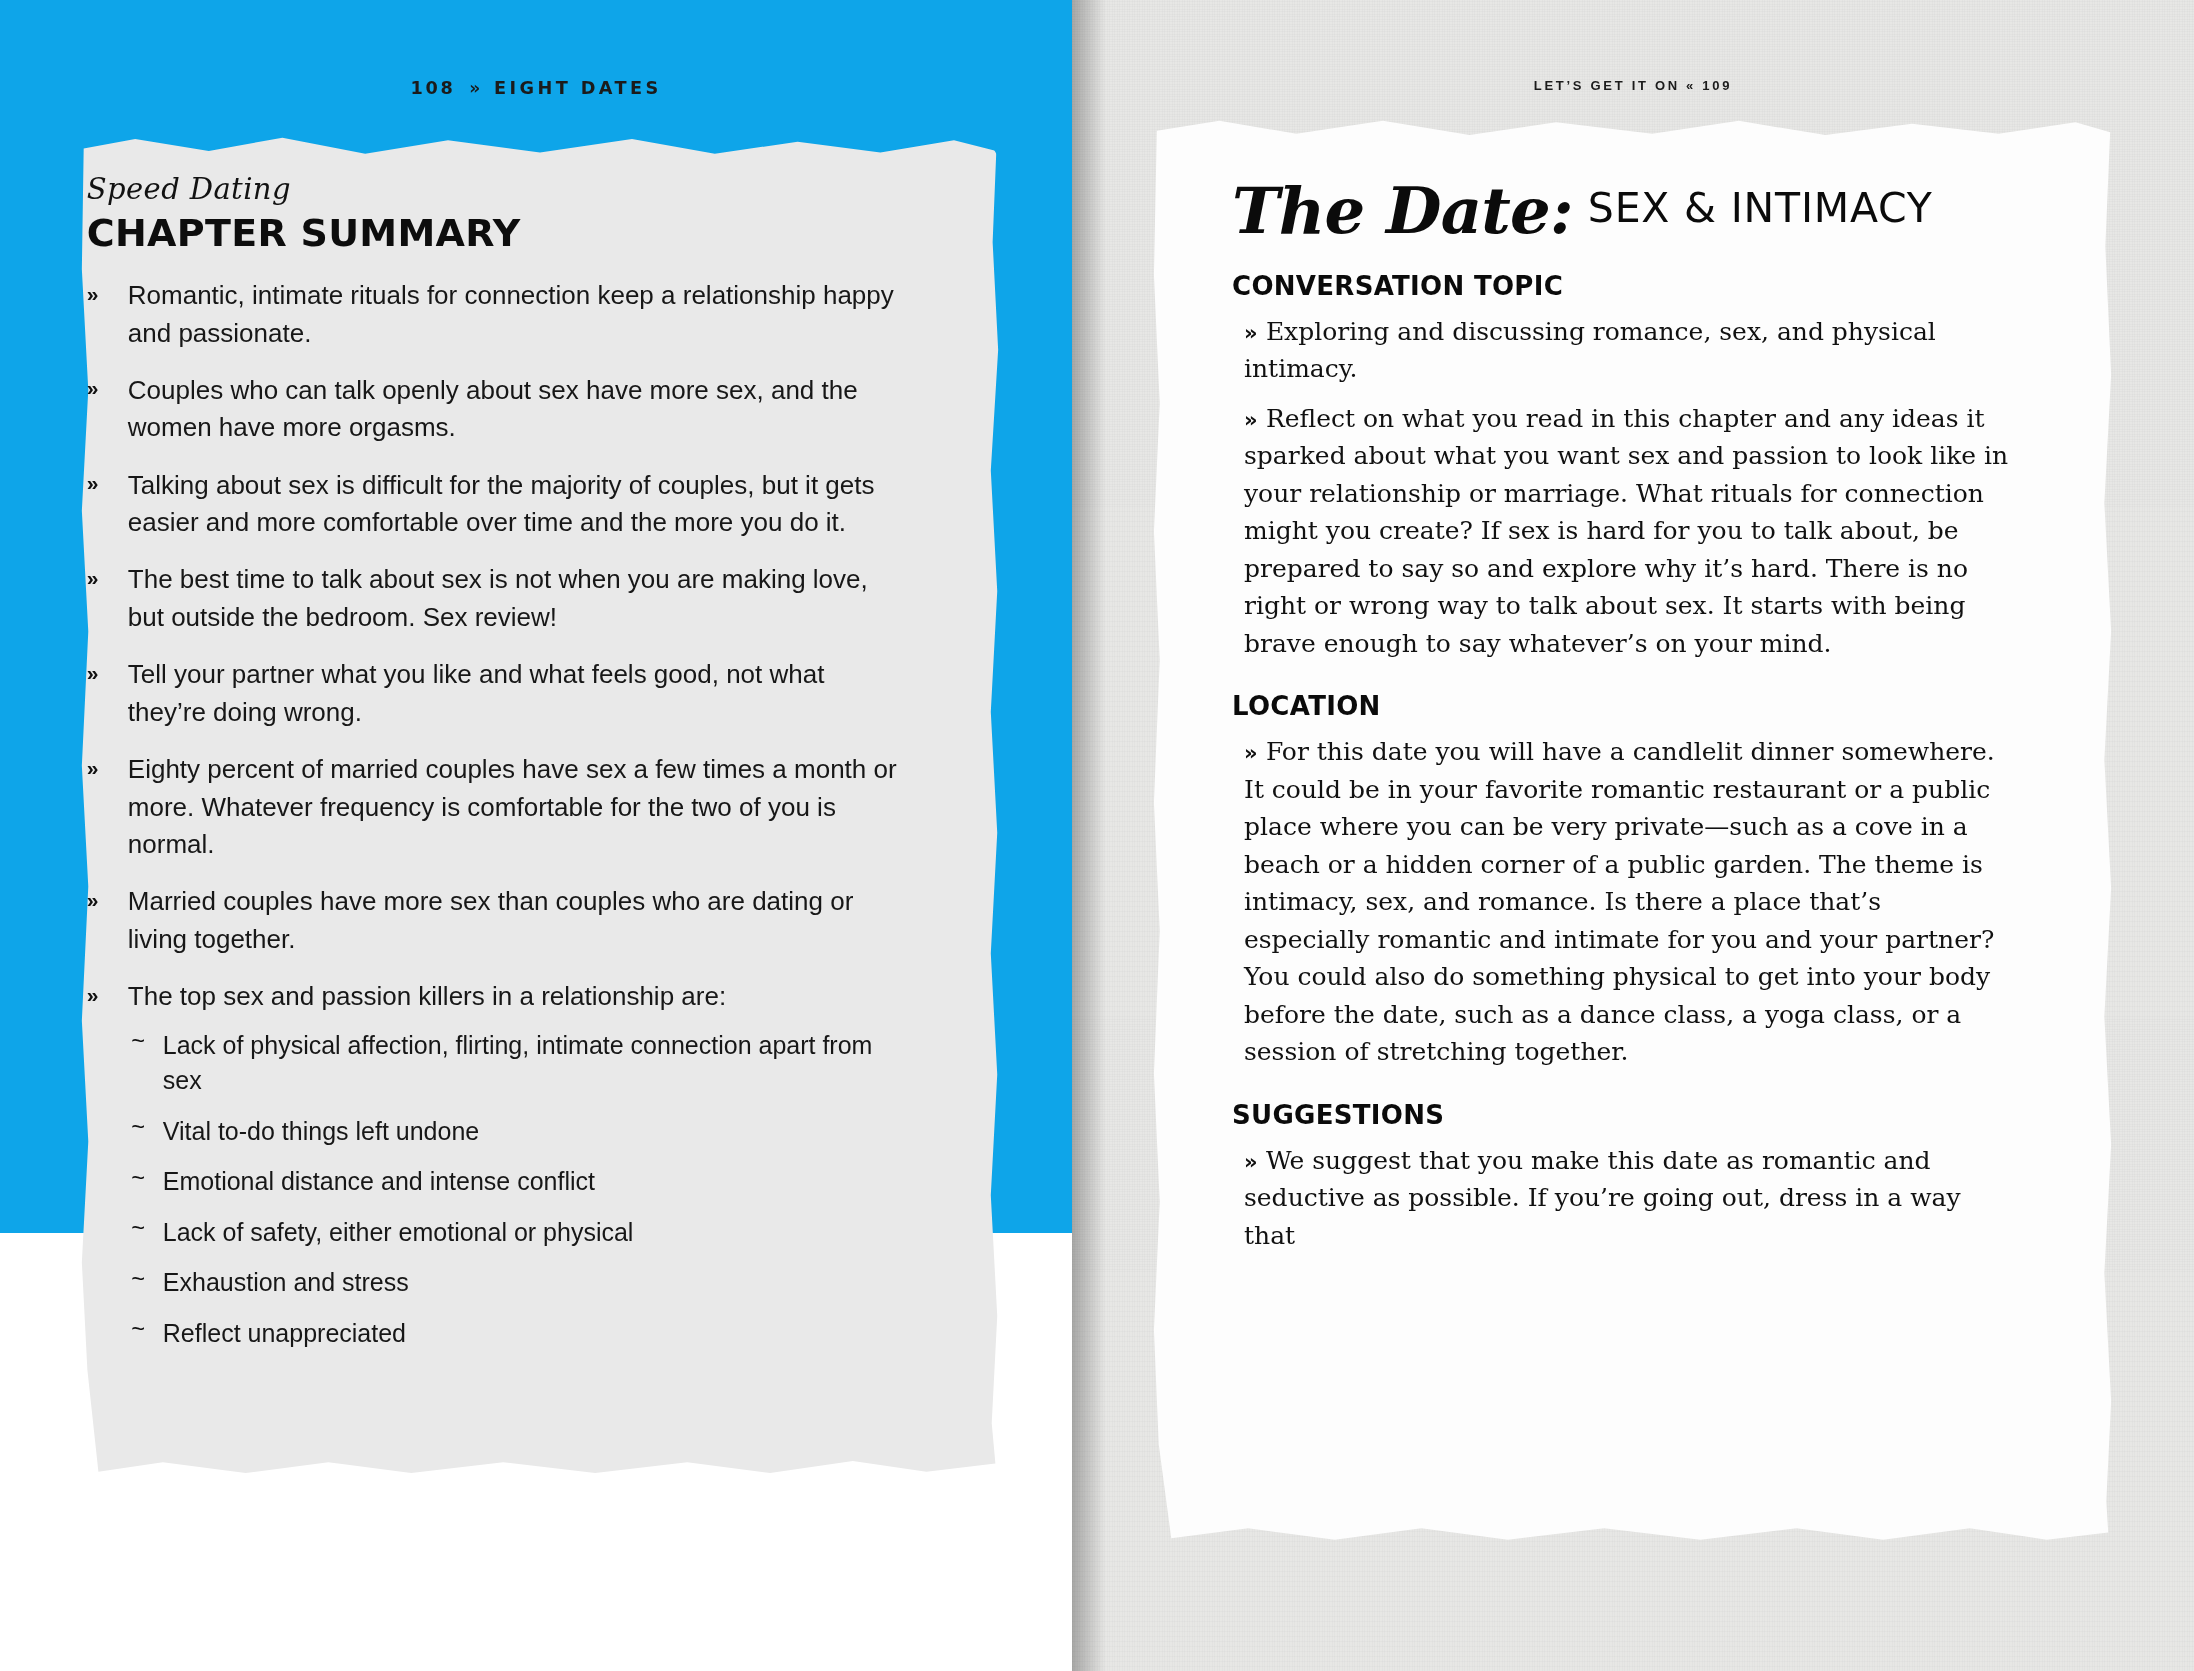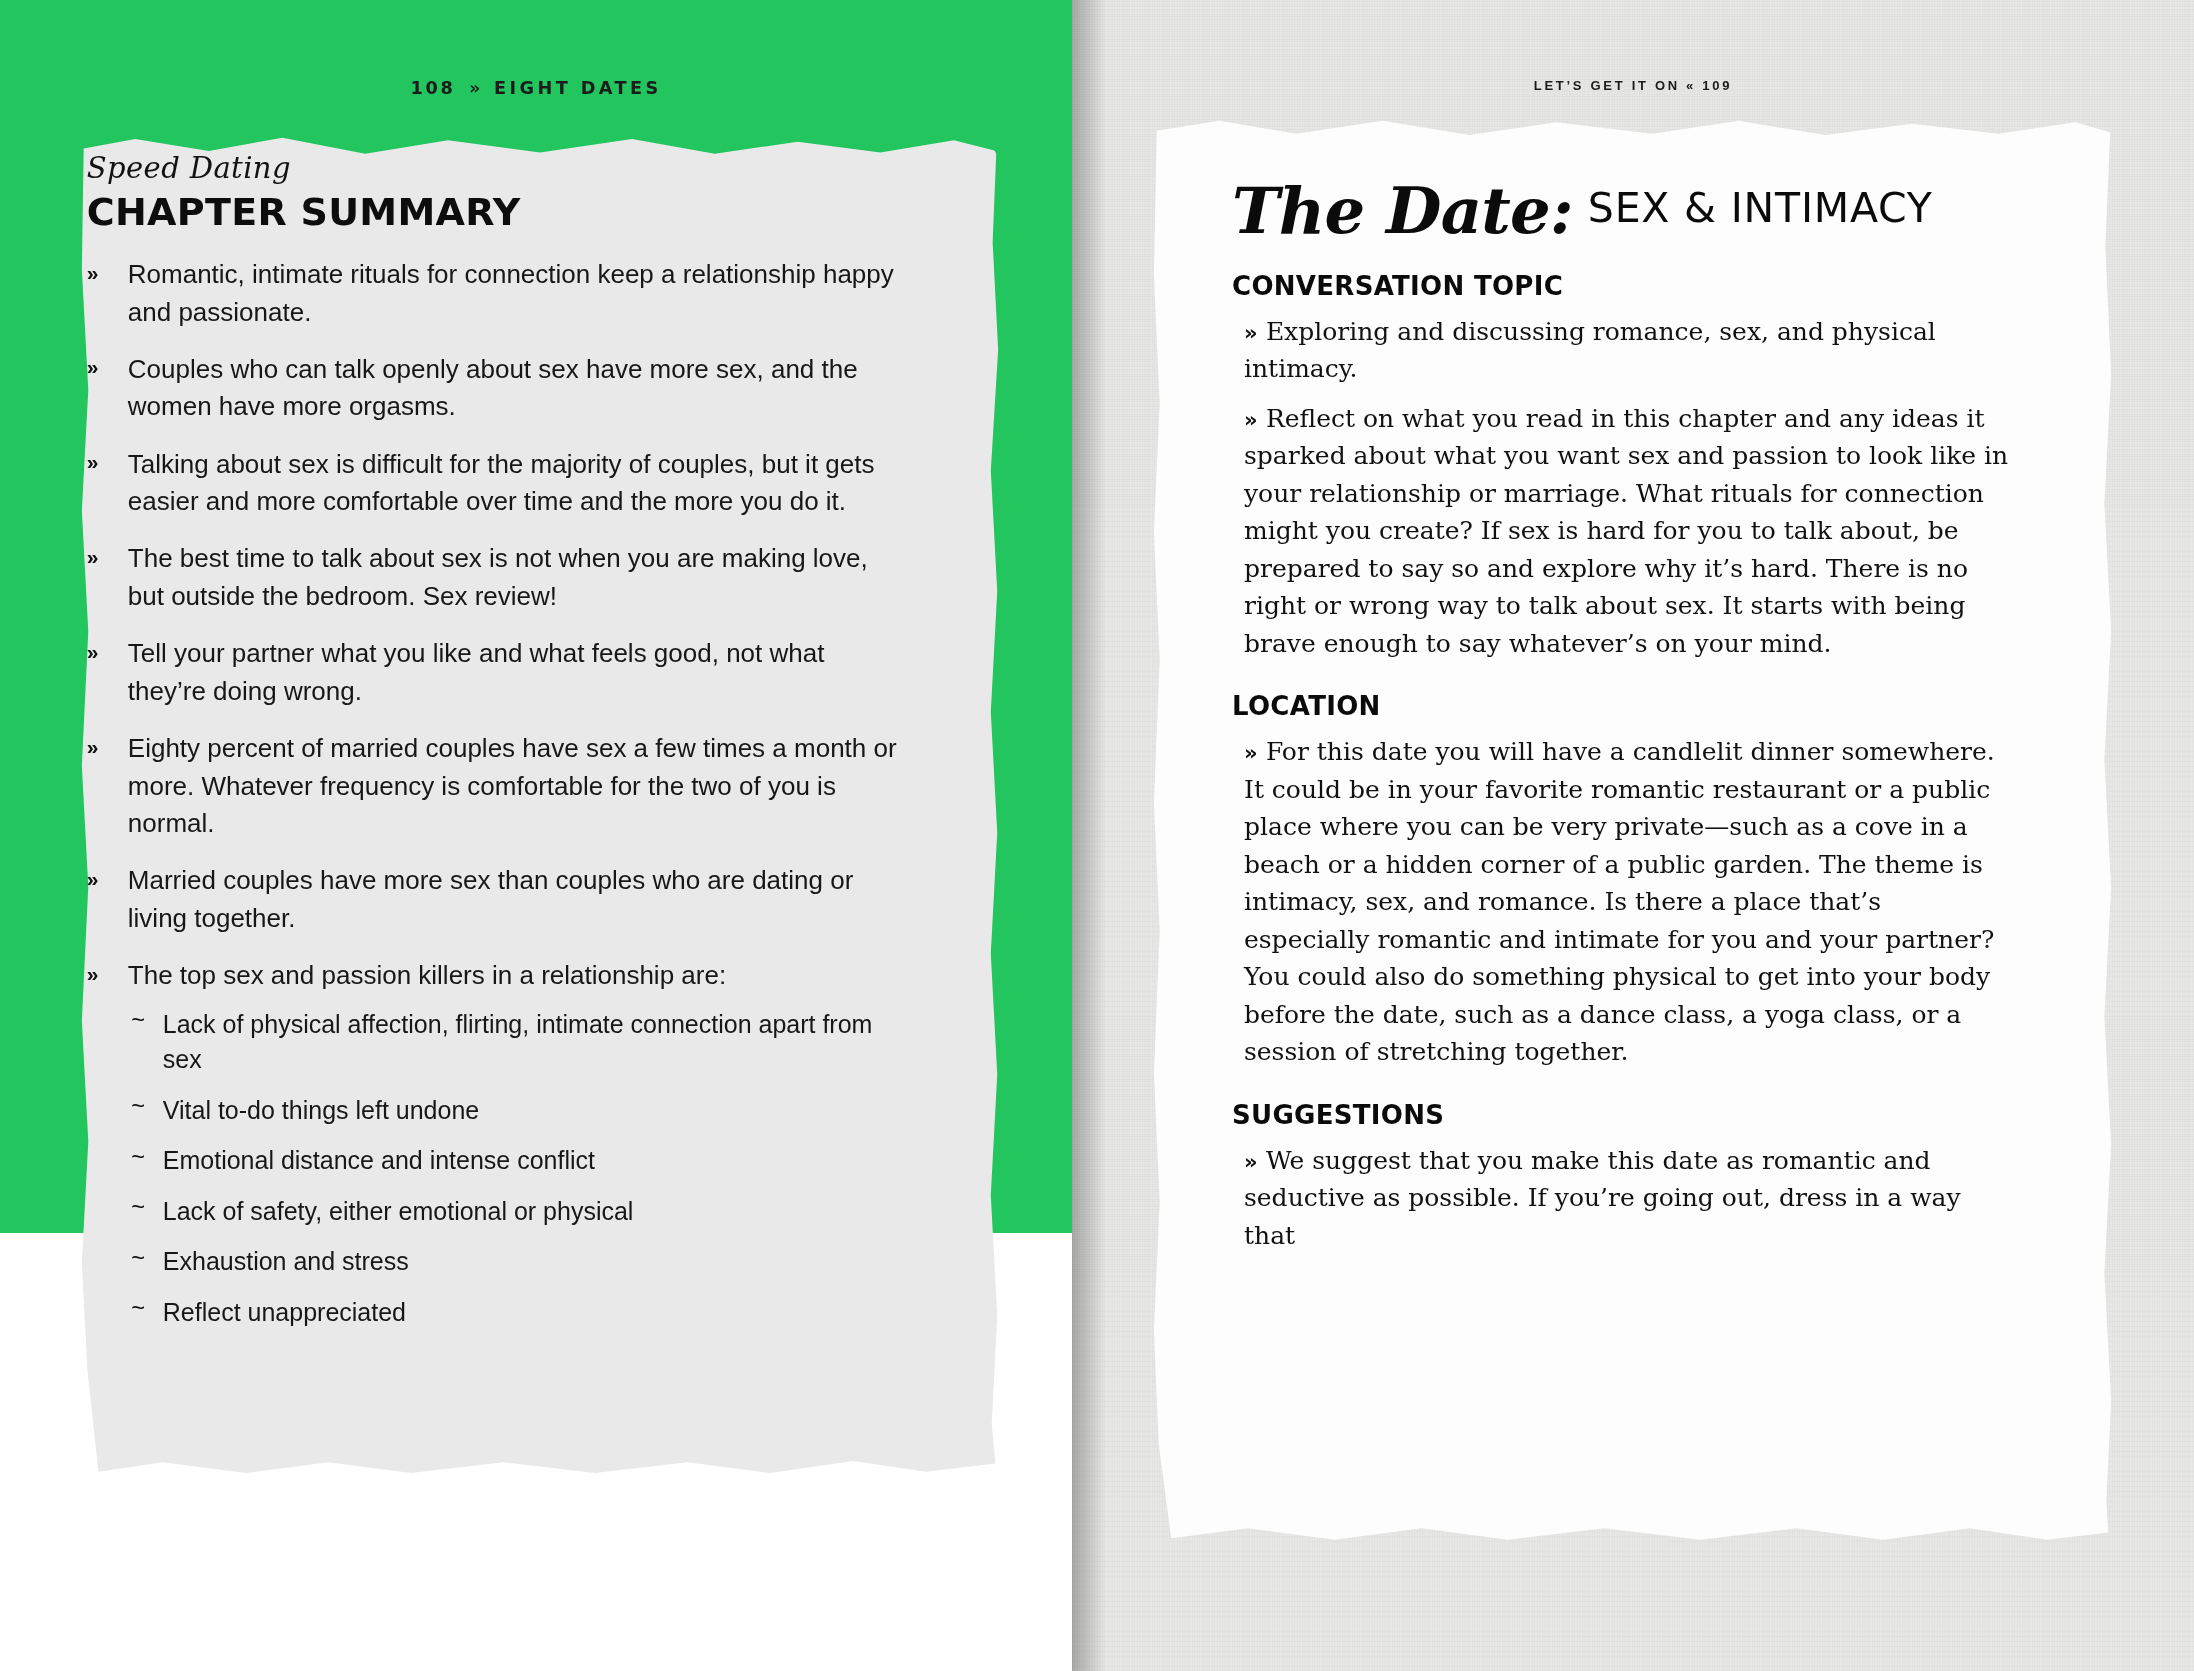--- a/index.html
+++ b/index.html
@@ -17,21 +17,21 @@
     display: flex;
     width: 2194px;
     height: 1672px;
   }
 
   
   .page-left {
     position: relative;
     width: 1072px;
     height: 1233px;
-    background: #22c55e;
+    background: #0ea5e9;
     flex: 0 0 1072px;
   }
   .folio {
     position: absolute;
     top: 78px;
     width: 100%;
     text-align: center;
     font-family: "DejaVu Sans", sans-serif;
     font-size: 17.7px;
     letter-spacing: 2.7px;
@@ -66,21 +66,21 @@
       99.0% 61%, 99.7% 70%, 99.0% 79%, 99.7% 88%, 99.1% 96%, 99.5% 99.0%,
       92% 99.6%, 84% 98.8%, 75% 99.7%, 66% 98.9%, 56% 99.7%, 46% 98.9%,
       36% 99.7%, 27% 98.9%, 18% 99.7%, 9% 98.9%, 2% 99.6%,
       0.8% 92%, 0.2% 84%, 0.9% 75%, 0.2% 66%, 0.9% 56%, 0.2% 47%,
       0.9% 37%, 0.2% 28%, 0.9% 19%, 0.2% 10%
     );
   }
   .card-inner {
     position: absolute;
     left: 80px;
-    top: 151px;
+    top: 172px;
     width: 852px;
     height: 1283px;
     padding: 0 0 0 0;
   }
   .kicker {
     font-family: "DejaVu Serif", serif;
     font-style: italic;
     font-size: 29px;
     color: #121212;
     margin: 0 0 1.7px 6.8px;

